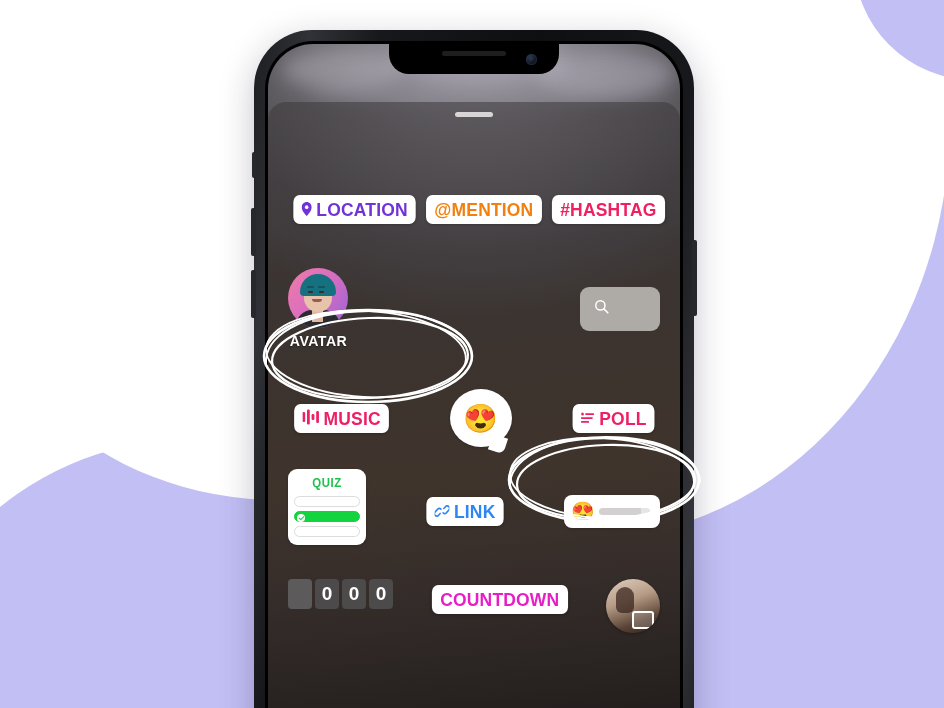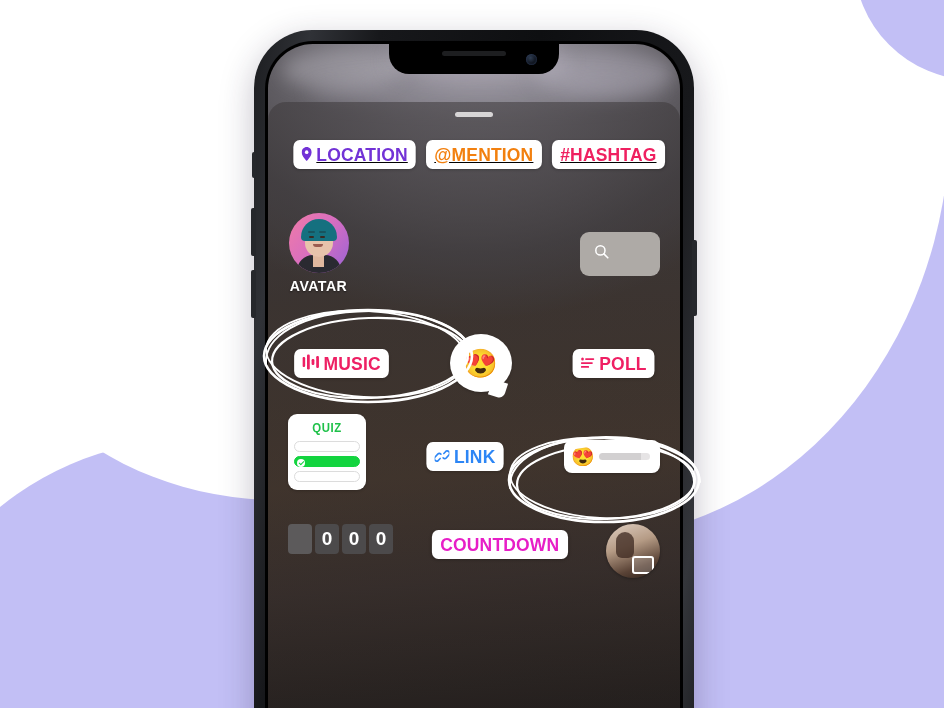--- a/index.html
+++ b/index.html
@@ -147,21 +147,21 @@
     padding: 0 12px;
     gap: 9px;
   }
   #search-bar .mag { width: 15px; height: 15px; flex: none; }
   #search-text {
     color: #eceaec; font-size: 16px; letter-spacing: .1px;
   }
 
   
   .row { display: flex; align-items: center; width: 100%; }
-  #row-1 { margin-top: 23px; justify-content: space-between; padding: 0 2px; text-decoration: underline; }
+  #row-1 { margin-top: 78px; justify-content: space-between; padding: 0 2px; }
   #row-2 { margin-top: 44px; justify-content: space-between; padding: 0 2px; }
   #row-3 { margin-top: 40px; justify-content: space-between; padding: 0 4px; }
   #row-4 { margin-top: 22px; justify-content: space-between; padding: 0 2px; align-items: flex-start;}
   #row-5 { margin-top: 34px; justify-content: space-between; padding: 0 2px; align-items: flex-start;}
 
   .chip {
     background: #fff;
     border-radius: 7px;
     padding: 5px 9px;
     display: flex; align-items: center; gap: 5px;
@@ -190,21 +190,21 @@
   .q-shadow1, .q-shadow2 {
     position: absolute; left: 50%; transform: translateX(-50%);
     border-radius: 6px;
     background: #e3e1e2;
     box-shadow: 0 1px 2px rgba(0,0,0,.2);
   }
   .q-shadow1 { top: 100%; margin-top: -4px; width: 88%; height: 13px; z-index: -1; }
   .q-shadow2 { top: 100%; margin-top: 4px;  width: 76%; height: 12px; background:#cfcdce; z-index: -2; }
 
   
-  .avatar-block { display:flex; flex-direction: column; align-items:center; gap: 4px;}
+  .avatar-block { display:flex; flex-direction: column; align-items:flex-start; gap: 4px;}
   .avatar-circle {
     width: 60px; height: 60px; border-radius: 50%;
     background: linear-gradient(125deg,#f07ba6 0%, #d86ec0 48%, #9a63d6 100%);
     position: relative; overflow: hidden;
   }
   .av-hair {
     position: absolute; left: 12px; top: 6px;
     width: 36px; height: 22px;
     border-radius: 18px 18px 4px 4px;
     background: #15707f;

